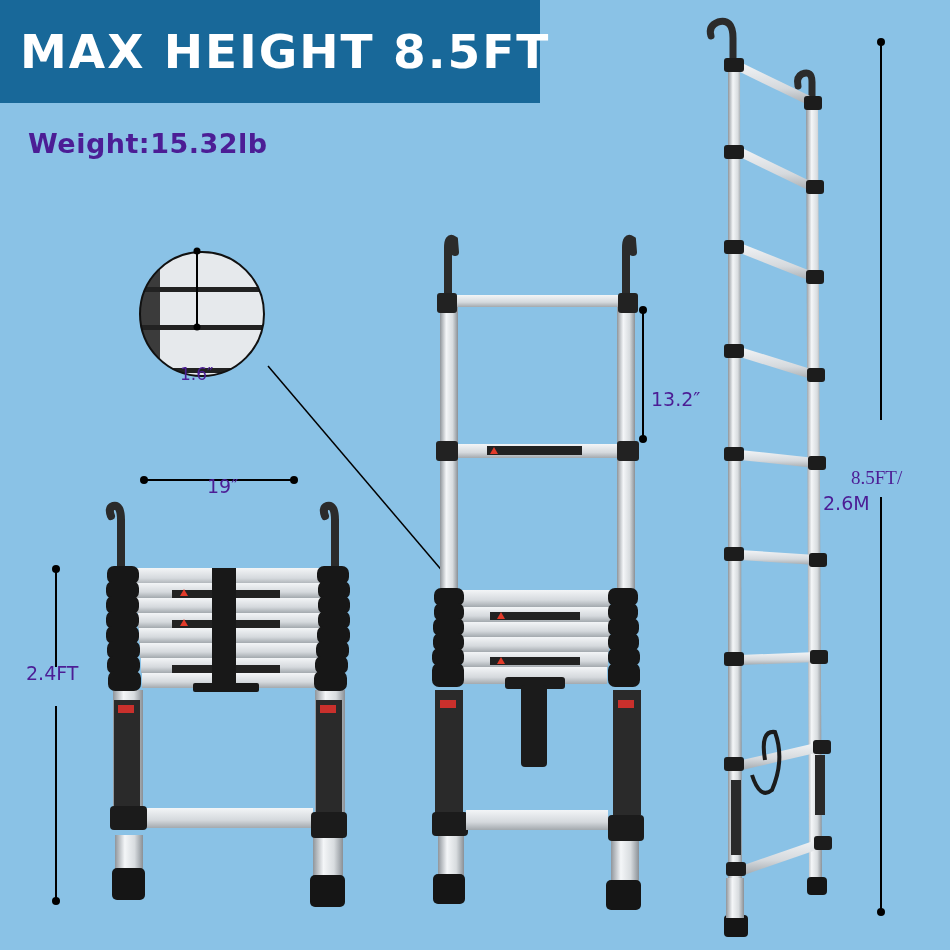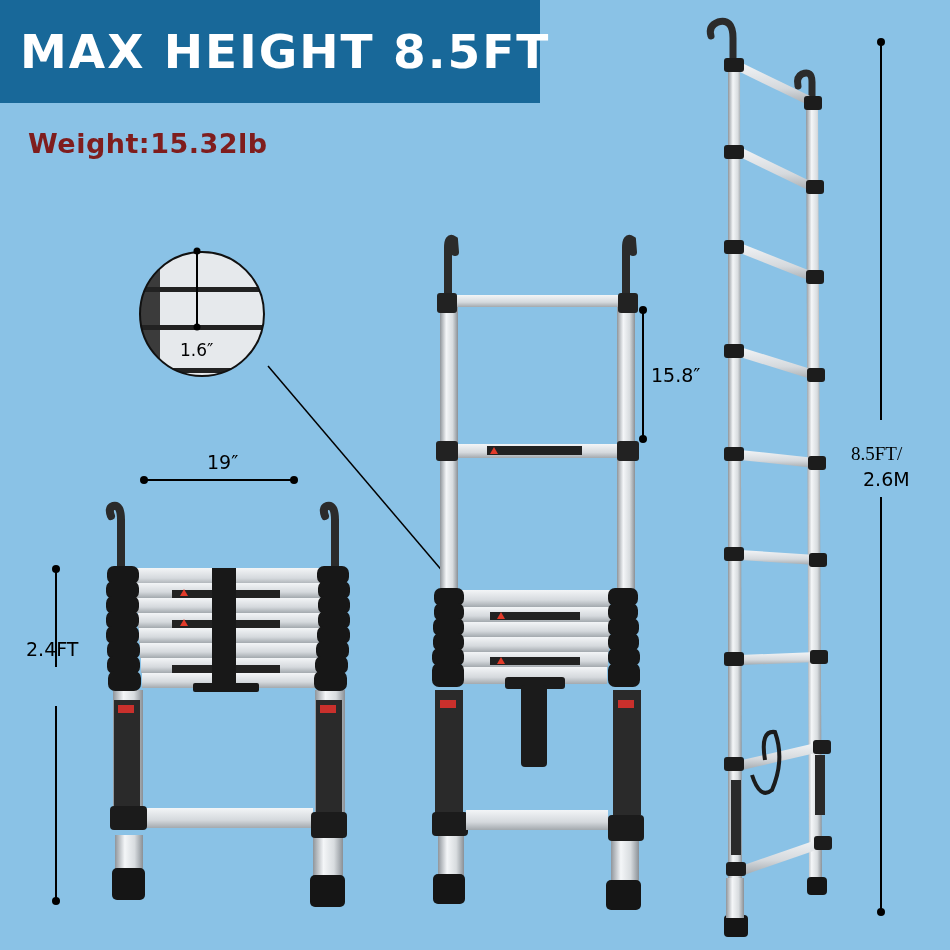--- a/index.html
+++ b/index.html
@@ -1,21 +1,21 @@
 <!DOCTYPE html>
 <html><head>
 <meta charset="utf-8">
 <style>
   html,body{margin:0;padding:0;}
   body{width:950px;height:950px;overflow:hidden;background:#8ac2e6;position:relative;font-family:"DejaVu Sans","Liberation Sans",sans-serif;}
   .abs{position:absolute;}
   .banner{left:0;top:0;width:540px;height:103px;background:#186899;}
   .banner-text{left:20px;top:24px;font-size:47px;font-weight:bold;color:#fff;letter-spacing:2px;white-space:nowrap;font-family:"DejaVu Sans",sans-serif;}
-  .weight{left:28px;top:128px;font-size:27px;font-weight:bold;color:#7f1d1d;white-space:nowrap;letter-spacing:0.5px;}
-  .dim-label{font-size:19px;color:#000000;white-space:nowrap;font-family:"DejaVu Sans",sans-serif;}
+  .weight{left:28px;top:128px;font-size:27px;font-weight:bold;color:#4c1d95;white-space:nowrap;letter-spacing:0.5px;}
+  .dim-label{font-size:19px;color:#4c1d95;white-space:nowrap;font-family:"DejaVu Sans",sans-serif;margin-top:24px;}
   svg{position:absolute;left:0;top:0;}
 </style>
 </head>
 <body>
 
 <div class="abs banner"></div>
 <div class="abs banner-text">MAX HEIGHT 8.5FT</div>
 <div class="abs weight">Weight:15.32lb</div>
 
 <svg width="950" height="950" viewBox="0 0 950 950">
@@ -246,17 +246,17 @@
     <circle cx="56" cy="901" r="4" stroke="none"></circle>
 
     <line x1="881" y1="42" x2="881" y2="420"></line>
     <line x1="881" y1="497" x2="881" y2="912"></line>
     <circle cx="881" cy="42" r="4" stroke="none"></circle>
     <circle cx="881" cy="912" r="4" stroke="none"></circle>
   </g>
 </svg>
 
 <div class="abs dim-label" style="left:180px;top:340px;font-size:17px;">1.6″</div>
-<div class="abs dim-label" style="left:651px;top:364px;">15.8″</div>
+<div class="abs dim-label" style="left:651px;top:364px;">13.2″</div>
 <div class="abs dim-label" style="left:207px;top:451px;">19″</div>
 <div class="abs dim-label" style="left:26px;top:638px;">2.4FT</div>
 <div class="abs dim-label" style="left:851px;top:443px;font-family:Liberation Serif, serif;">8.5FT/</div>
-<div class="abs dim-label" style="left:863px;top:468px;">2.6M</div>
+<div class="abs dim-label" style="left:823px;top:468px;">2.6M</div>
 
 </body></html>

